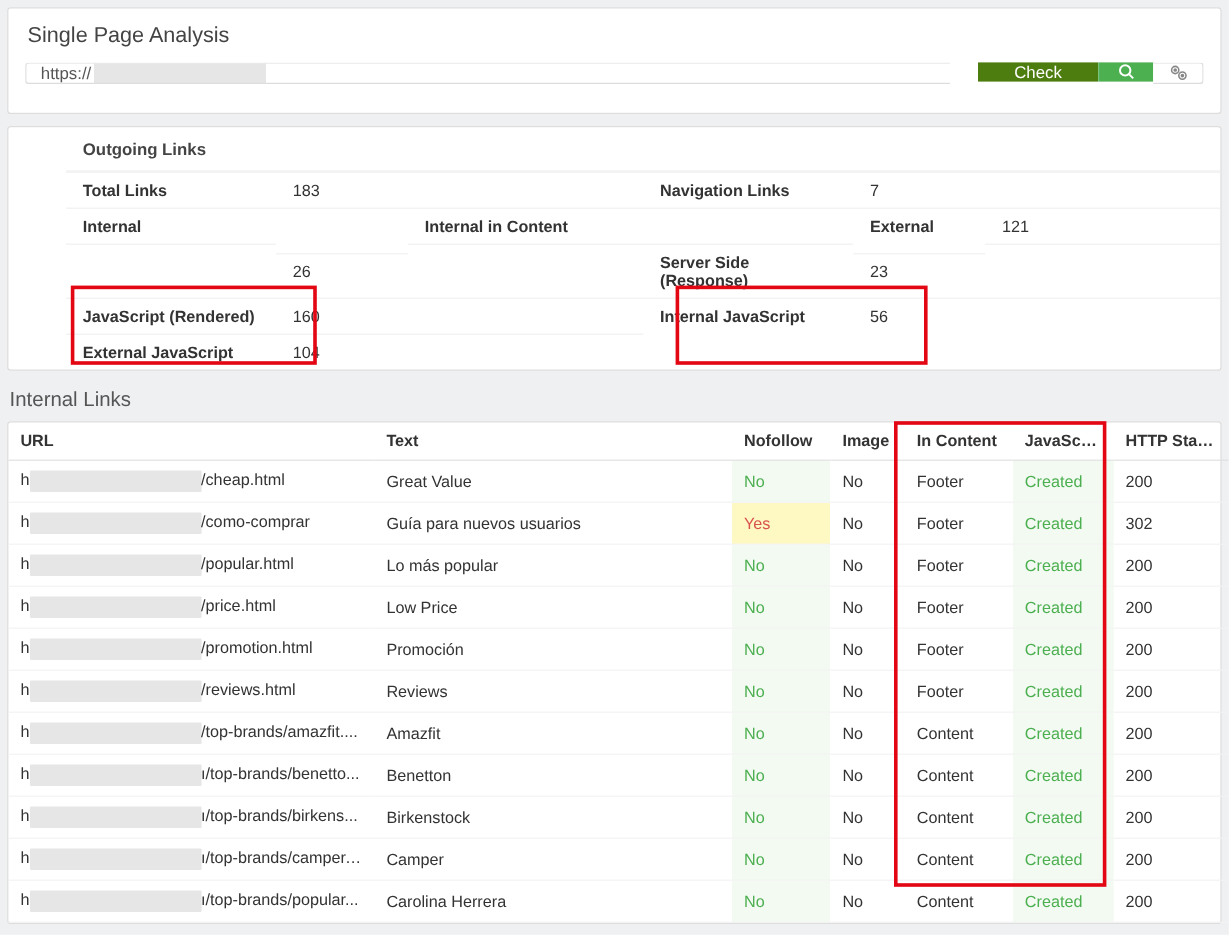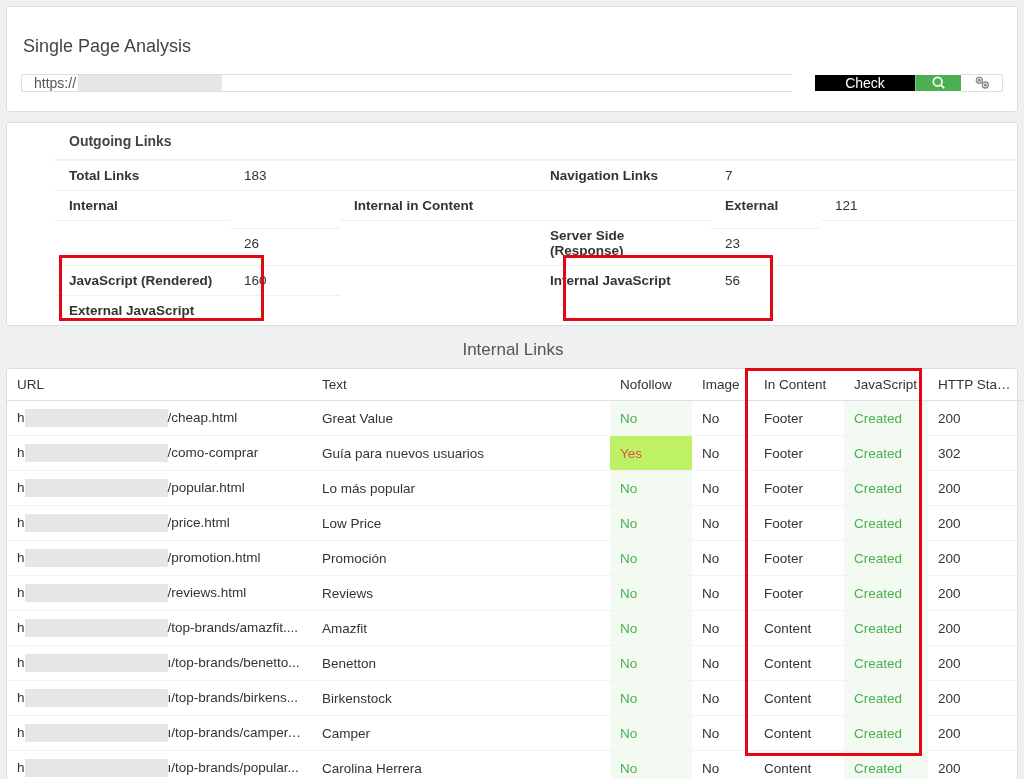--- a/index.html
+++ b/index.html
@@ -18,38 +18,38 @@
     border: 1px solid #ddd;
     border-radius: 3px;
     margin-bottom: 10px;
     padding-left: 48px;
   }
   .panel-pad { padding: 10px 14px 14px 14px; }
   .page-title {
     font-size: 18px;
     font-weight: 400;
     color: #444;
-    margin: 19px 0 12px 2px;
-  }
-  .url-row { display: flex; align-items: center; height: 28px; }
+    margin: 2px 0 12px 2px;
+  }
+  .url-row { display: flex; align-items: flex-start; height: 28px; }
   .url-input {
     flex: 1;
     border: 1px solid #ddd;
     border-right: none;
     border-radius: 3px 0 0 3px;
     padding: 0 12px;
     font-size: 14px;
     color: #555;
     background-image: linear-gradient(90deg, transparent 0 56px, #e6e6e6 56px 200px, transparent 200px);
     background-repeat: no-repeat;
     background-size: 100% 22px;
     background-position: 0 50%;
   }
   .check-btn {
-    background: #000000;
+    background: #4d7c0f;
     color: #fff;
     border: none;
     width: 100px;
     font-size: 14px;
     cursor: pointer;
     margin-left: 23px;
   }
   .search-icon-btn {
     background: #4caf50;
     color: #fff;
@@ -95,52 +95,51 @@
     position: absolute;
     border: 3px solid #e30613;
     pointer-events: none;
   }
 
   .standalone-title {
     font-size: 17px;
     font-weight: 400;
     color: #555;
     margin: 14px 0 8px 2px;
-    text-align: center;
   }
   .table-panel { background:#fff; border:1px solid #ddd; border-radius:3px; }
   table { width:100%; border-collapse: collapse; table-layout: fixed; }
   th, td {
     text-align: left;
     padding: 8px 10px;
     font-size: 13.5px;
     border-bottom: 1px solid #f3f3f3;
     white-space: nowrap;
     overflow: hidden;
     text-overflow: ellipsis;
   }
-  th { font-weight: 400; color:#333; border-bottom: 1px solid #e0e0e0; }
+  th { font-weight: 700; color:#333; border-bottom: 1px solid #e0e0e0; }
   col.c-url   { width: 305px; }
   col.c-text  { width: 298px; }
   col.c-nf    { width: 82px; }
   col.c-img   { width: 62px; }
   col.c-inc   { width: 90px; }
   col.c-js    { width: 84px; }
   col.c-http  { width: 96px; }
   .url-cell { position: relative; }
   .url-mask {
     display:inline-block; vertical-align:middle;
     background:#e6e6e6; height:18px; width:143px; border-radius:1px;
   }
   .url-pre { display:inline; }
   .url-suf { display:inline; }
   .green { color: #4caf50; }
   .red   { color: #d9534f; }
   .bg-green { background: #f2faf2; }
-  .bg-red   { background: #bef264; }
+  .bg-red   { background: #fef9c3; }
 
   .table-wrap { position: relative; }
 </style>
 </head>
 <body>
 
 <div class="panel panel-pad">
   <div class="page-title">Single Page Analysis</div>
   <div class="url-row">
     <input class="url-input" type="text" value="https://" style="">
@@ -184,20 +183,21 @@
         <div class="stat-label">Server Side (Response)</div>
         <div class="stat-value">23</div>
         <div class="spacer"></div>
         <div class="stat-label">JavaScript (Rendered)</div>
         <div class="stat-value">160</div>
         <div class="spacer"></div>
         <div class="stat-label">Internal JavaScript</div>
         <div class="stat-value">56</div>
         <div class="spacer"></div>
         <div class="stat-label">External JavaScript</div>
+        <div class="stat-value">104</div>
         <div class="spacer"></div>
       </div>
     <div class="hl-box" style="left:4px;  top:95px; width:205px; height:66px;"></div>
     <div class="hl-box" style="left:508px;top:95px; width:210px; height:66px;"></div>
   </div>
 </div>
 
 <div class="standalone-title">Internal Links</div>
 
 <div class="table-wrap">

